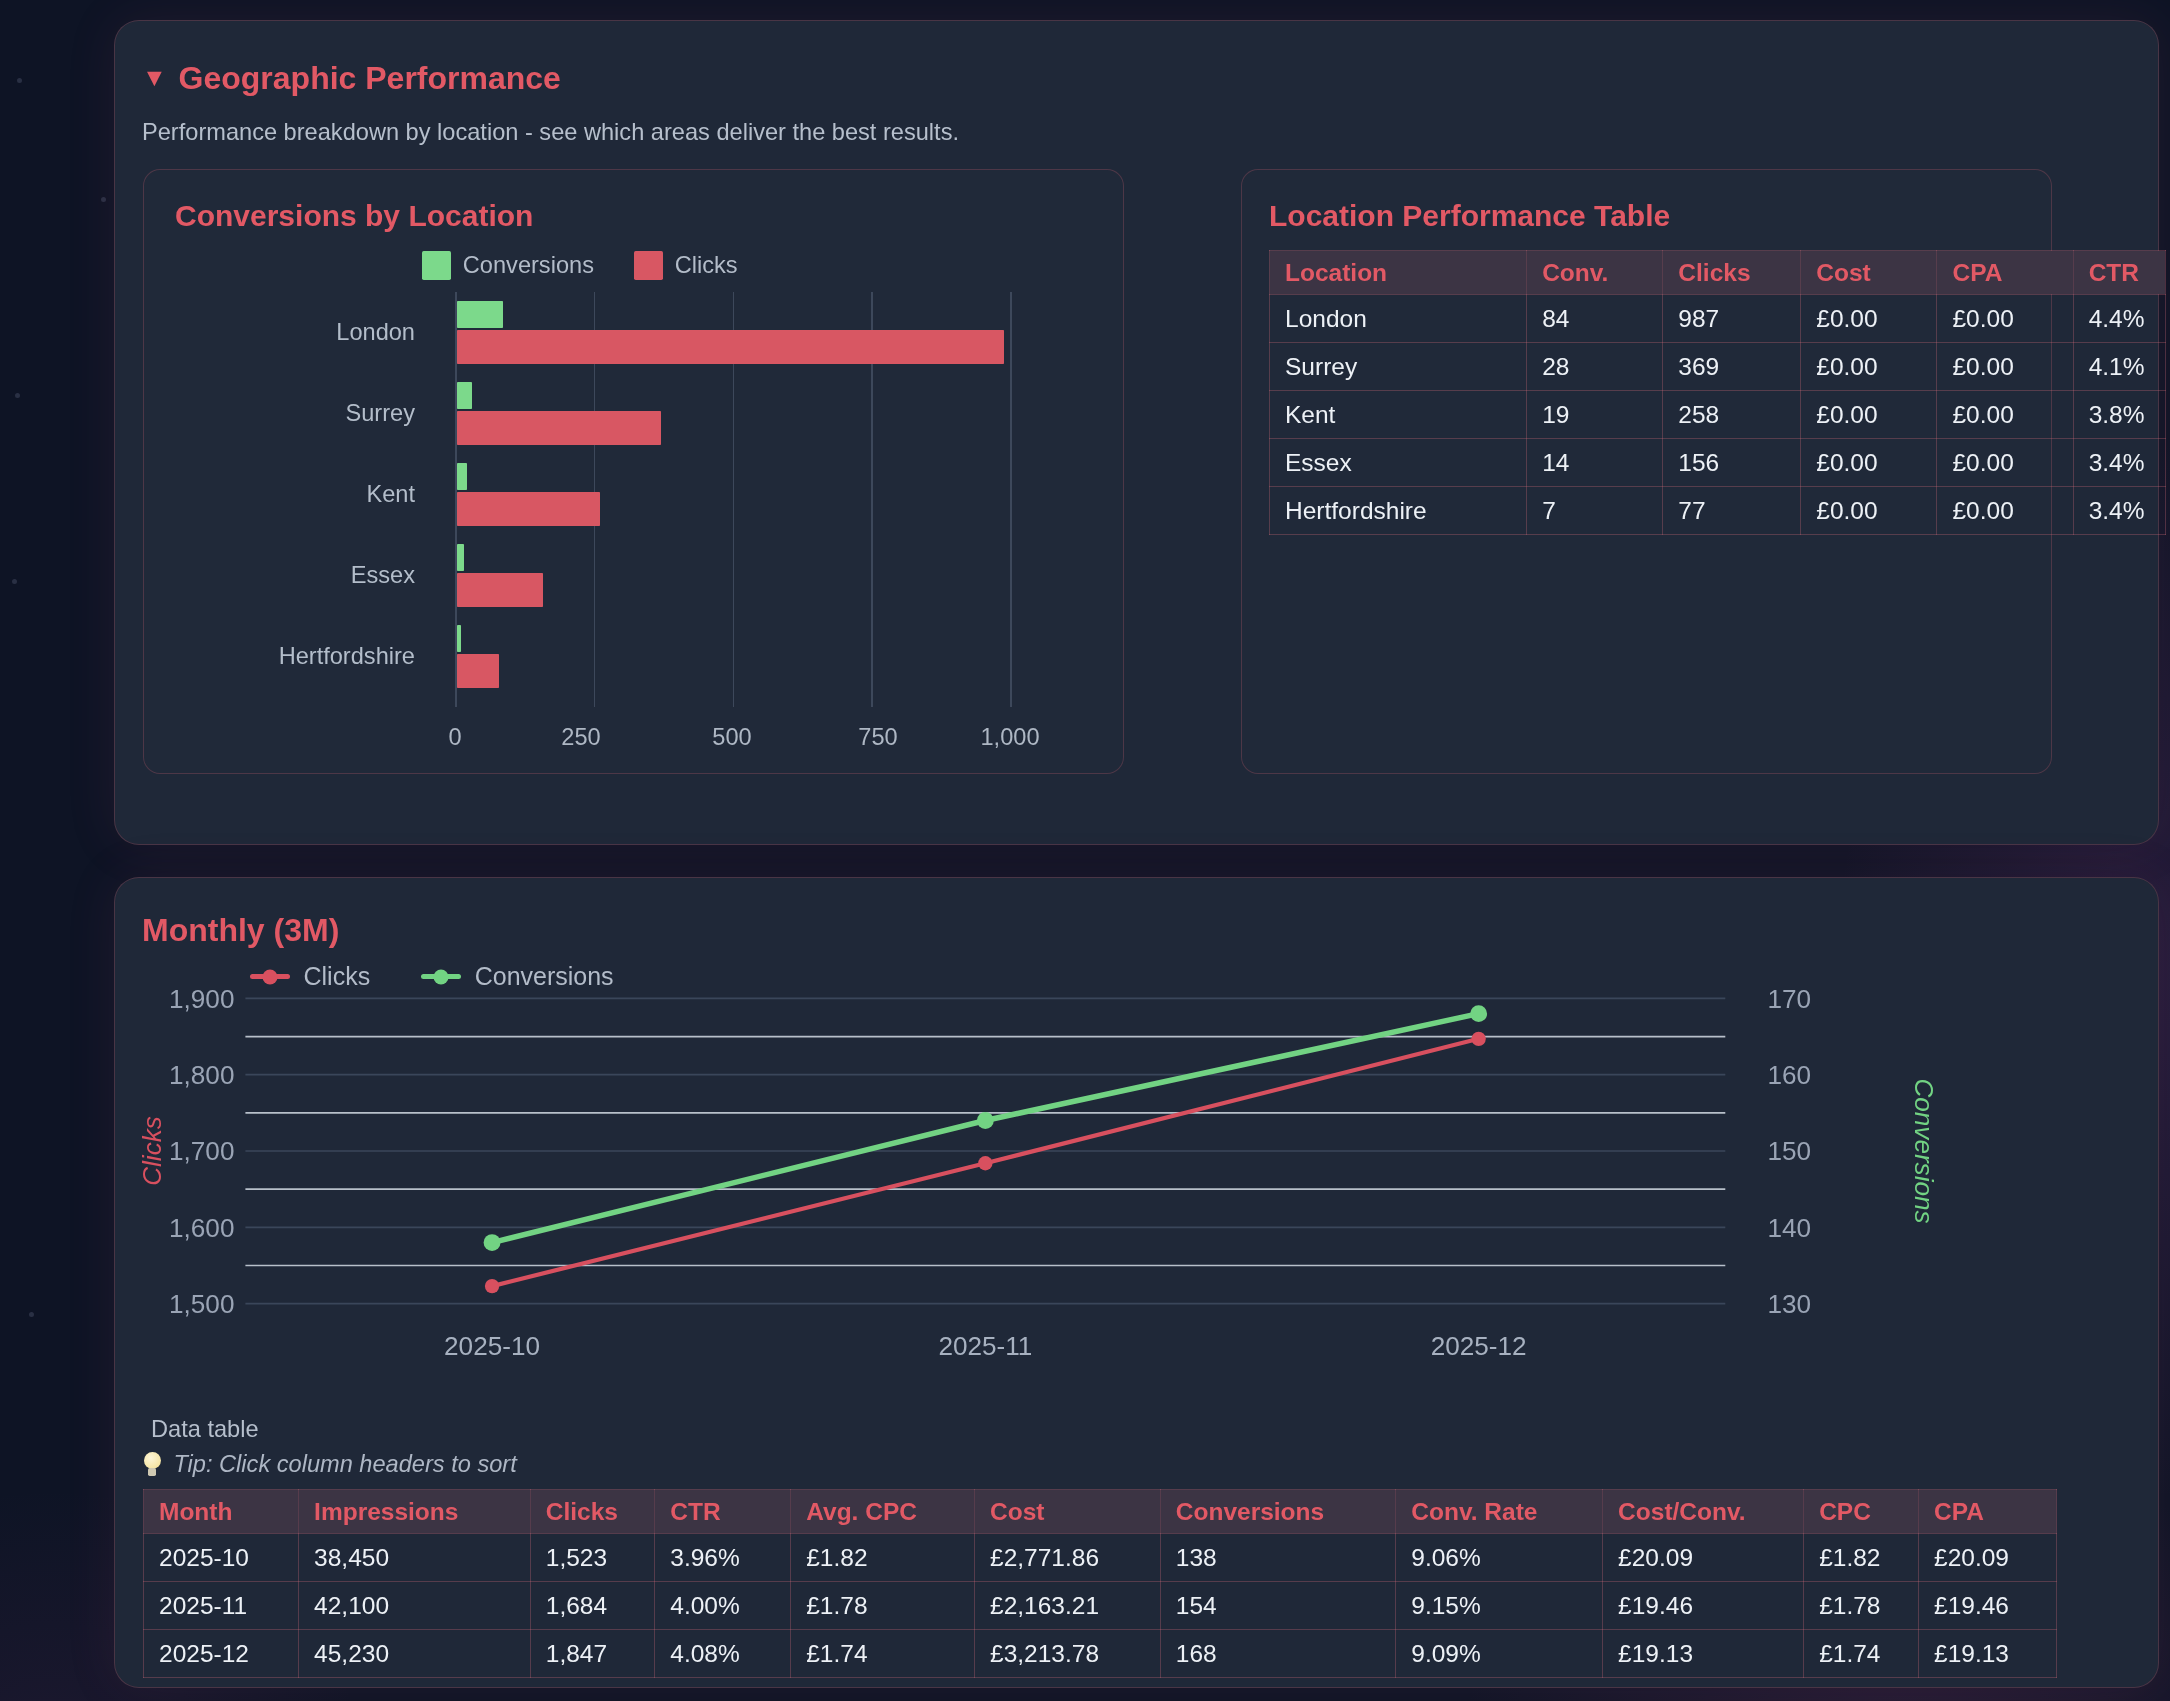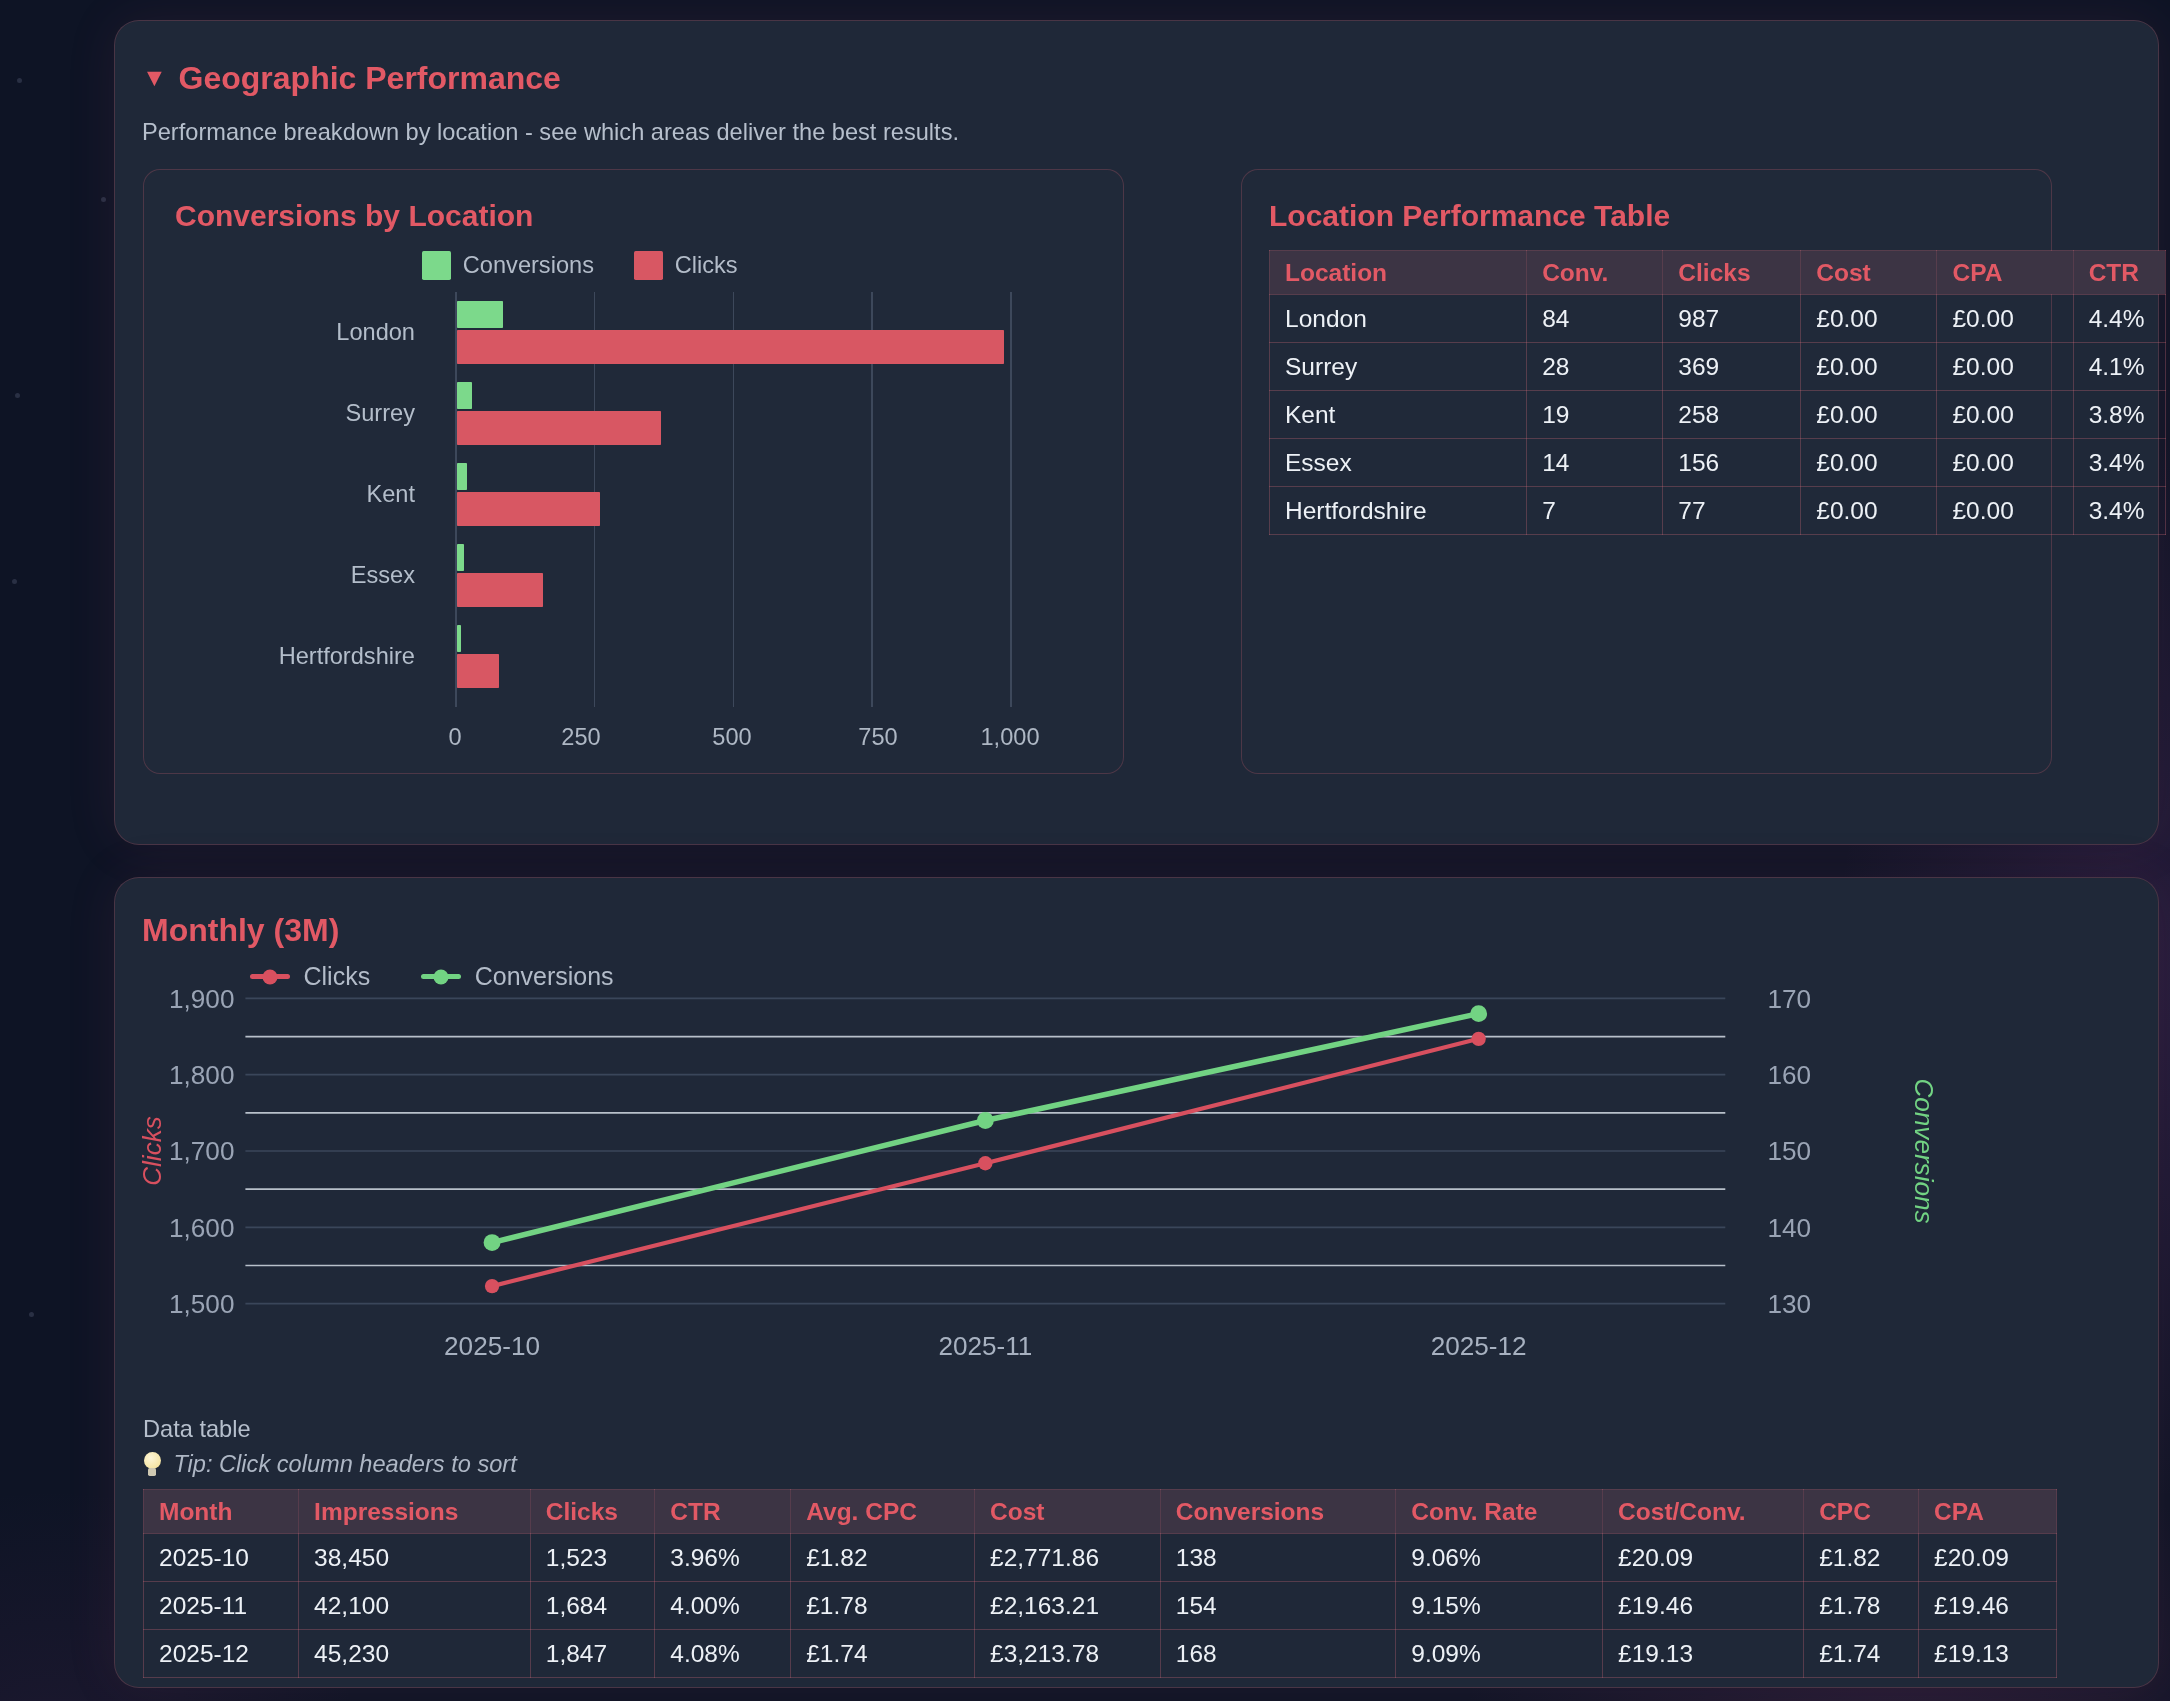--- a/index.html
+++ b/index.html
@@ -69,21 +69,21 @@
   #monthly-title { position:absolute; left:27px; top:34px; font-size:32px; }
   #line-legend { position:absolute; left:135px; top:84px; display:flex; gap:51px;
                  align-items:center; font-size:25px; color:#b3bcc9; }
   .llegend-item { display:flex; gap:13.5px; align-items:center; }
   .llegend-marker { position:relative; width:40px; height:5px; border-radius:2.5px; }
   .llegend-marker .dot { position:absolute; left:50%; top:50%; transform:translate(-50%,-50%);
                          width:15px; height:15px; border-radius:50%; }
   #line-svg { position:absolute; left:25px; top:84px; }
   svg text { font-family:"Liberation Sans", sans-serif; }
 
-  #data-table-label { position:absolute; left:28px; top:538px; font-size:23.6px; }
+  #data-table-label { position:absolute; left:36px; top:538px; font-size:23.6px; }
   #tip-row { position:absolute; left:28px; top:573px; display:flex; gap:11.8px; align-items:center;
              font-size:23.6px; font-style:italic; color:#aeb7c5; }
   .bulb { position:relative; width:18.6px; height:25px; }
   .bulb .glass { position:absolute; left:0.8px; top:0; width:17px; height:17px; border-radius:50%;
                  background:radial-gradient(circle at 40% 35%, #fdf6d8, #f1dd8e); }
   .bulb .base { position:absolute; left:5px; top:16px; width:8.4px; height:7.6px; border-radius:1.7px;
                 background:#cfc9b2; }
   #monthly-table { position:absolute; left:28px; top:611px; width:1914px; }
   #monthly-table th { cursor:pointer; }
 </style>

